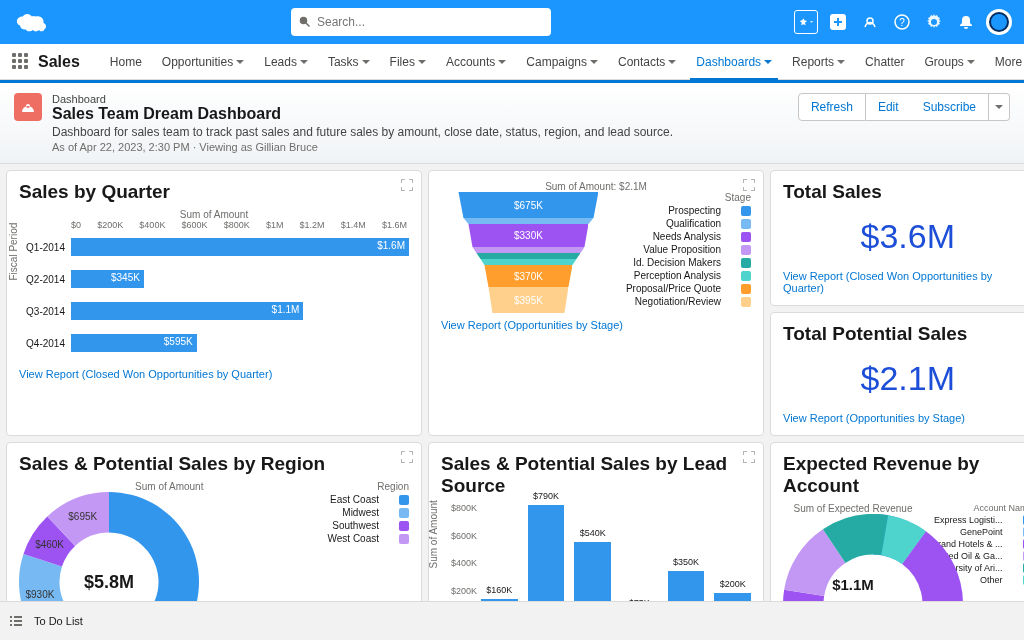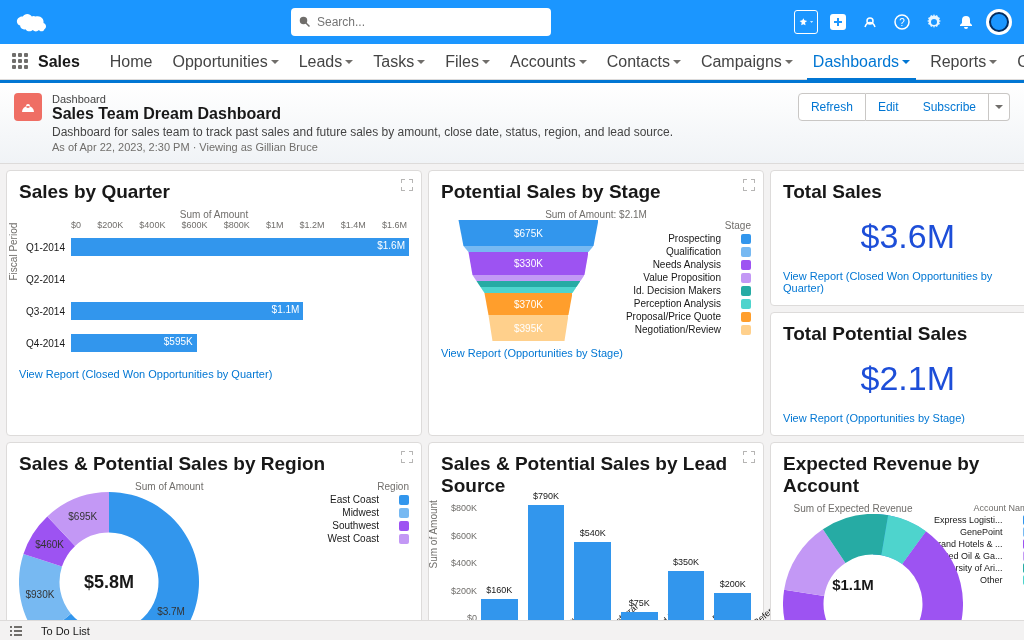--- a/index.html
+++ b/index.html
@@ -16,21 +16,21 @@
 .hdr-icon svg { width: 16px; height: 16px; fill: #fff; }
 .favorite-box { border: 1px solid #fff; border-radius: 3px; padding: 2px 4px; display: flex; align-items: center; gap: 2px; }
 .avatar { width: 26px; height: 26px; border-radius: 50%; background: #fff; display: flex; align-items: center; justify-content: center; overflow: hidden; }
 .avatar-inner { width: 20px; height: 20px; border-radius: 50%; background: #1b96ff; border: 2px solid #032d60; }
 
 
 .nav-bar { background: #fff; height: 36px; display: flex; align-items: center; padding: 0 12px; border-bottom: 1px solid #dddbda; position: relative; }
 .app-launcher { width: 18px; height: 18px; display: grid; grid-template-columns: repeat(3,4px); grid-template-rows: repeat(3,4px); gap: 2px; margin-right: 10px; cursor: pointer; }
 .app-launcher span { background: #706e6b; border-radius: 1px; }
 .app-name { font-size: 16px; font-weight: 700; margin-right: 20px; }
-.nav-item { display: flex; align-items: center; gap: 3px; padding: 0 10px; height: 36px; font-size: 16px; cursor: pointer; color: #444; position: relative; }
+.nav-item { display: flex; align-items: center; gap: 3px; padding: 0 10px; height: 36px; font-size: 12px; cursor: pointer; color: #444; position: relative; }
 .nav-item.active { color: #0176d3; }
 .nav-item.active::after { content: ''; position: absolute; bottom: 0; left: 4px; right: 4px; height: 2px; background: #0176d3; }
 .nav-chev { width: 8px; height: 8px; fill: #706e6b; }
 .nav-edit { margin-left: auto; width: 16px; height: 16px; fill: #706e6b; cursor: pointer; }
 
 
 .page-header { background: linear-gradient(#fff, #f0f3f6); padding: 10px 14px; border-bottom: 1px solid #dddbda; border-top: 3px solid #0176d3; display: flex; }
 .ph-left { display: flex; gap: 10px; flex: 1; }
 .ph-icon { width: 28px; height: 28px; background: #ef6e64; border-radius: 4px; display: flex; align-items: center; justify-content: center; }
 .ph-icon svg { width: 16px; height: 16px; fill: #fff; }
@@ -88,21 +88,21 @@
 
 
 .vbar-chart { display: flex; align-items: flex-end; height: 120px; gap: 10px; padding-left: 40px; position: relative; }
 .vbar-yaxis { position: absolute; left: 0; top: 0; height: 100%; display: flex; flex-direction: column; justify-content: space-between; font-size: 9px; color: #706e6b; text-align: right; width: 36px; }
 .vbar-yaxis-label { position: absolute; left: -8px; top: 50%; transform: rotate(-90deg); transform-origin: left; font-size: 10px; color: #706e6b; }
 .vbar { width: 42px; background: #3296ed; position: relative; display: flex; justify-content: center; margin-top: 19px; }
 .vbar-val { position: absolute; top: -14px; font-size: 9px; }
 .vbar-cat { position: absolute; bottom: -30px; font-size: 9px; transform: rotate(-40deg); transform-origin: top left; white-space: nowrap; left: 10px; }
 
 
-.footer { position: absolute; bottom: 0; left: 0; right: 0; height: 20px; background: #f3f2f2; border-top: 1px solid #dddbda; display: flex; align-items: center; padding: 0 10px; font-size: 11px; gap: 19px; }
+.footer { position: absolute; bottom: 0; left: 0; right: 0; height: 39px; background: #f3f2f2; border-top: 1px solid #dddbda; display: flex; align-items: center; padding: 0 10px; font-size: 11px; gap: 12px; }
 .footer svg { width: 12px; height: 12px; fill: #706e6b; }
 </style>
 </head>
 <body>
 
 <div class="global-header">
   <svg class="cloud-logo" viewBox="0 0 40 28">
       <path d="M12 8c2-4 8-4 10 0 1-1 3-1 4 0 5-2 10 2 9 7 3 1 4 5 1 7-1 3-5 3-6 1-2 2-5 2-7 0-2 2-6 2-8-1-3 1-6-1-6-4-4-1-5-7-1-9 1-1 3-1 4-1z"></path>
     </svg>
   <div class="search-wrap">
@@ -195,27 +195,27 @@
         <path d="M0 2l4 4 4-4z"></path>
       </svg>
     </div>
   <div class="nav-item">
       <span>Accounts</span>
       <svg class="nav-chev" viewBox="0 0 8 8">
         <path d="M0 2l4 4 4-4z"></path>
       </svg>
     </div>
   <div class="nav-item">
+      <span>Campaigns</span>
+      <svg class="nav-chev" viewBox="0 0 8 8">
+        <path d="M0 2l4 4 4-4z"></path>
+      </svg>
+    </div>
+  <div class="nav-item">
       <span>Contacts</span>
-      <svg class="nav-chev" viewBox="0 0 8 8">
-        <path d="M0 2l4 4 4-4z"></path>
-      </svg>
-    </div>
-  <div class="nav-item">
-      <span>Campaigns</span>
       <svg class="nav-chev" viewBox="0 0 8 8">
         <path d="M0 2l4 4 4-4z"></path>
       </svg>
     </div>
   <div class="nav-item active">
       <span>Dashboards</span>
       <svg class="nav-chev" viewBox="0 0 8 8">
         <path d="M0 2l4 4 4-4z" fill="#0176d3"></path>
       </svg>
     </div>
@@ -293,20 +293,25 @@
           <div class="hbar-row">
             <div class="hbar-cat">Q1-2014</div>
             <div class="hbar-track">
               <div class="hbar-bar" style="width:100%">
                 <span class="hbar-val">$1.6M</span>
               </div>
             </div>
           </div>
           <div class="hbar-row">
             <div class="hbar-cat">Q2-2014</div>
+            <div class="hbar-track">
+              <div class="hbar-bar" style="width:21.5625%">
+                <span class="hbar-val">$345K</span>
+              </div>
+            </div>
           </div>
           <div class="hbar-row">
             <div class="hbar-cat">Q3-2014</div>
             <div class="hbar-track">
               <div class="hbar-bar" style="width:68.75%">
                 <span class="hbar-val">$1.1M</span>
               </div>
             </div>
           </div>
           <div class="hbar-row">
@@ -316,21 +321,20 @@
                 <span class="hbar-val">$595K</span>
               </div>
             </div>
           </div>
         </div>
     </div>
     <a class="card-link">View Report (Closed Won Opportunities by Quarter)</a>
   </div>
 
   <div class="card">
-    <div class="card-title">Potential Sales by Stage</div>
     <div class="expand-icon"><svg viewBox="0 0 12 12">
           <path d="M0 0h4v1H1v3H0zM8 0h4v4h-1V1H8zM0 8h1v3h3v1H0zM11 8h1v4H8v-1h3z"></path>
         </svg></div>
     <div class="axis-label">Sum of Amount: $2.1M</div>
     <div class="funnel-wrap">
       <div class="funnel" id="funnel">
           <div class="funnel-seg" style="width: 140px; height: 26px; background: rgb(50, 150, 237); clip-path: polygon(0px 0px, 100% 0px, 96.4286% 100%, 3.57143% 100%);">$675K</div>
           <div class="funnel-seg" style="width: 130px; height: 6px; background: rgb(119, 185, 242); clip-path: polygon(0px 0px, 100% 0px, 96.1538% 100%, 3.84615% 100%);"></div>
           <div class="funnel-seg" style="width: 120px; height: 23px; background: rgb(157, 83, 242); clip-path: polygon(0px 0px, 100% 0px, 96.6667% 100%, 3.33333% 100%);">$330K</div>
           <div class="funnel-seg" style="width: 112px; height: 6px; background: rgb(195, 152, 245); clip-path: polygon(0px 0px, 100% 0px, 96.4286% 100%, 3.57143% 100%);"></div>

